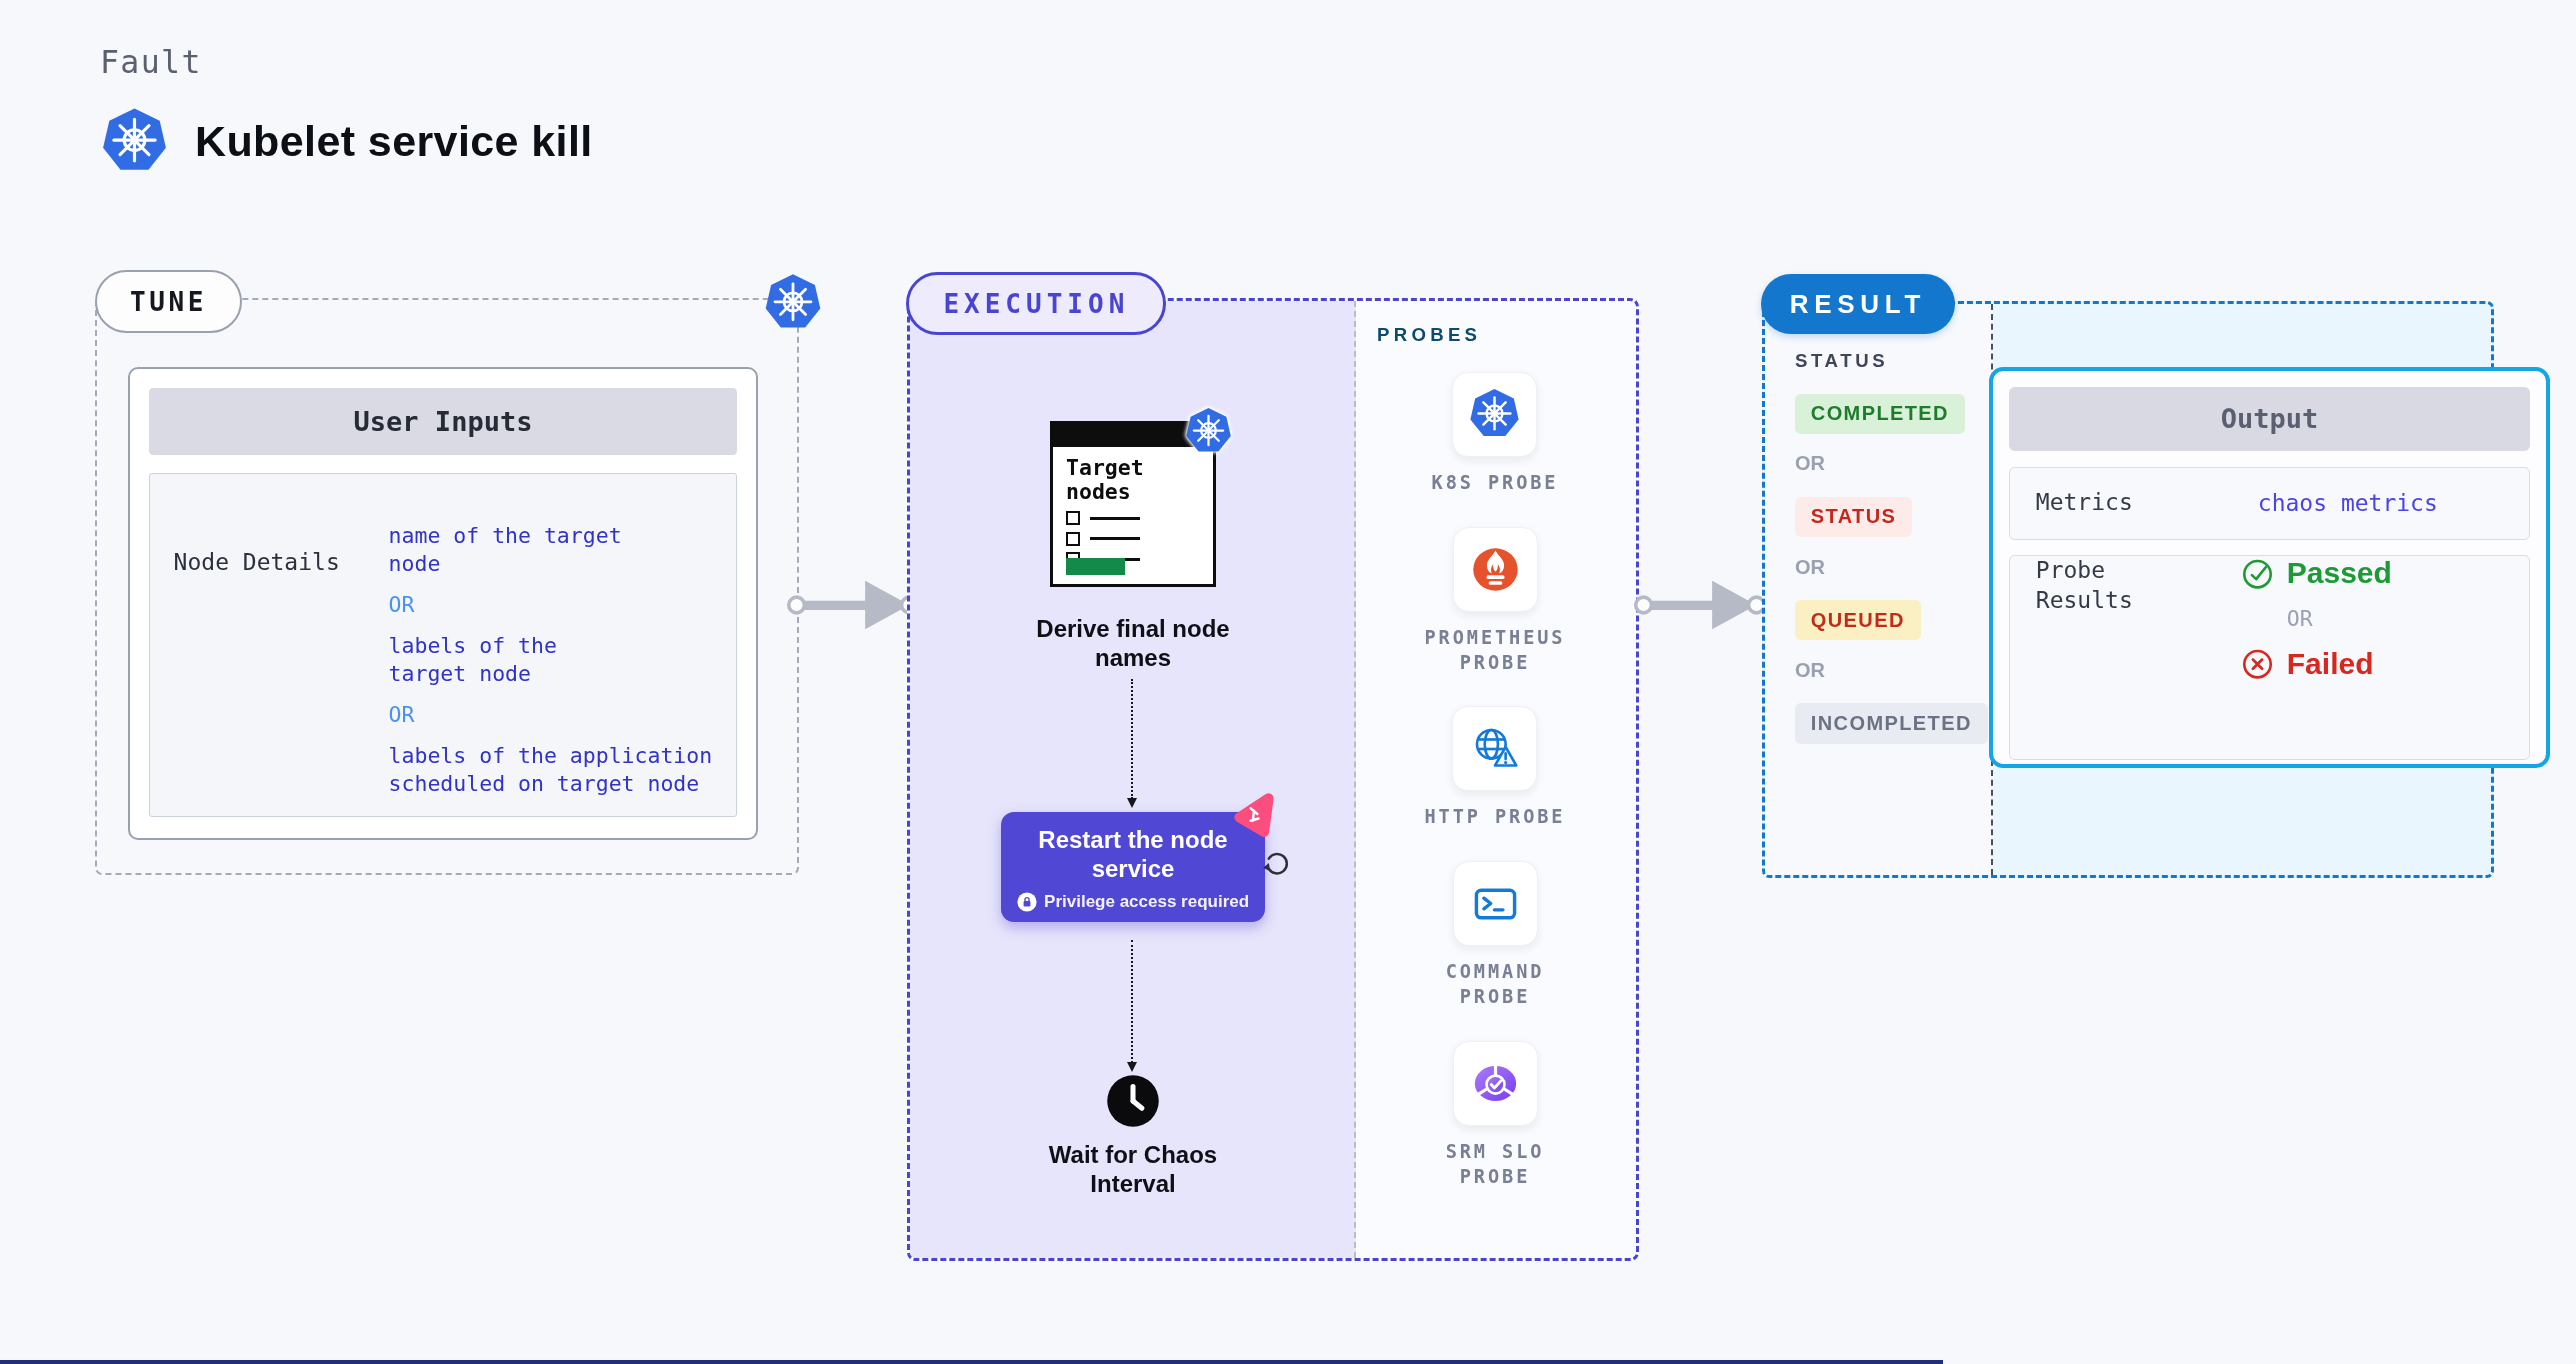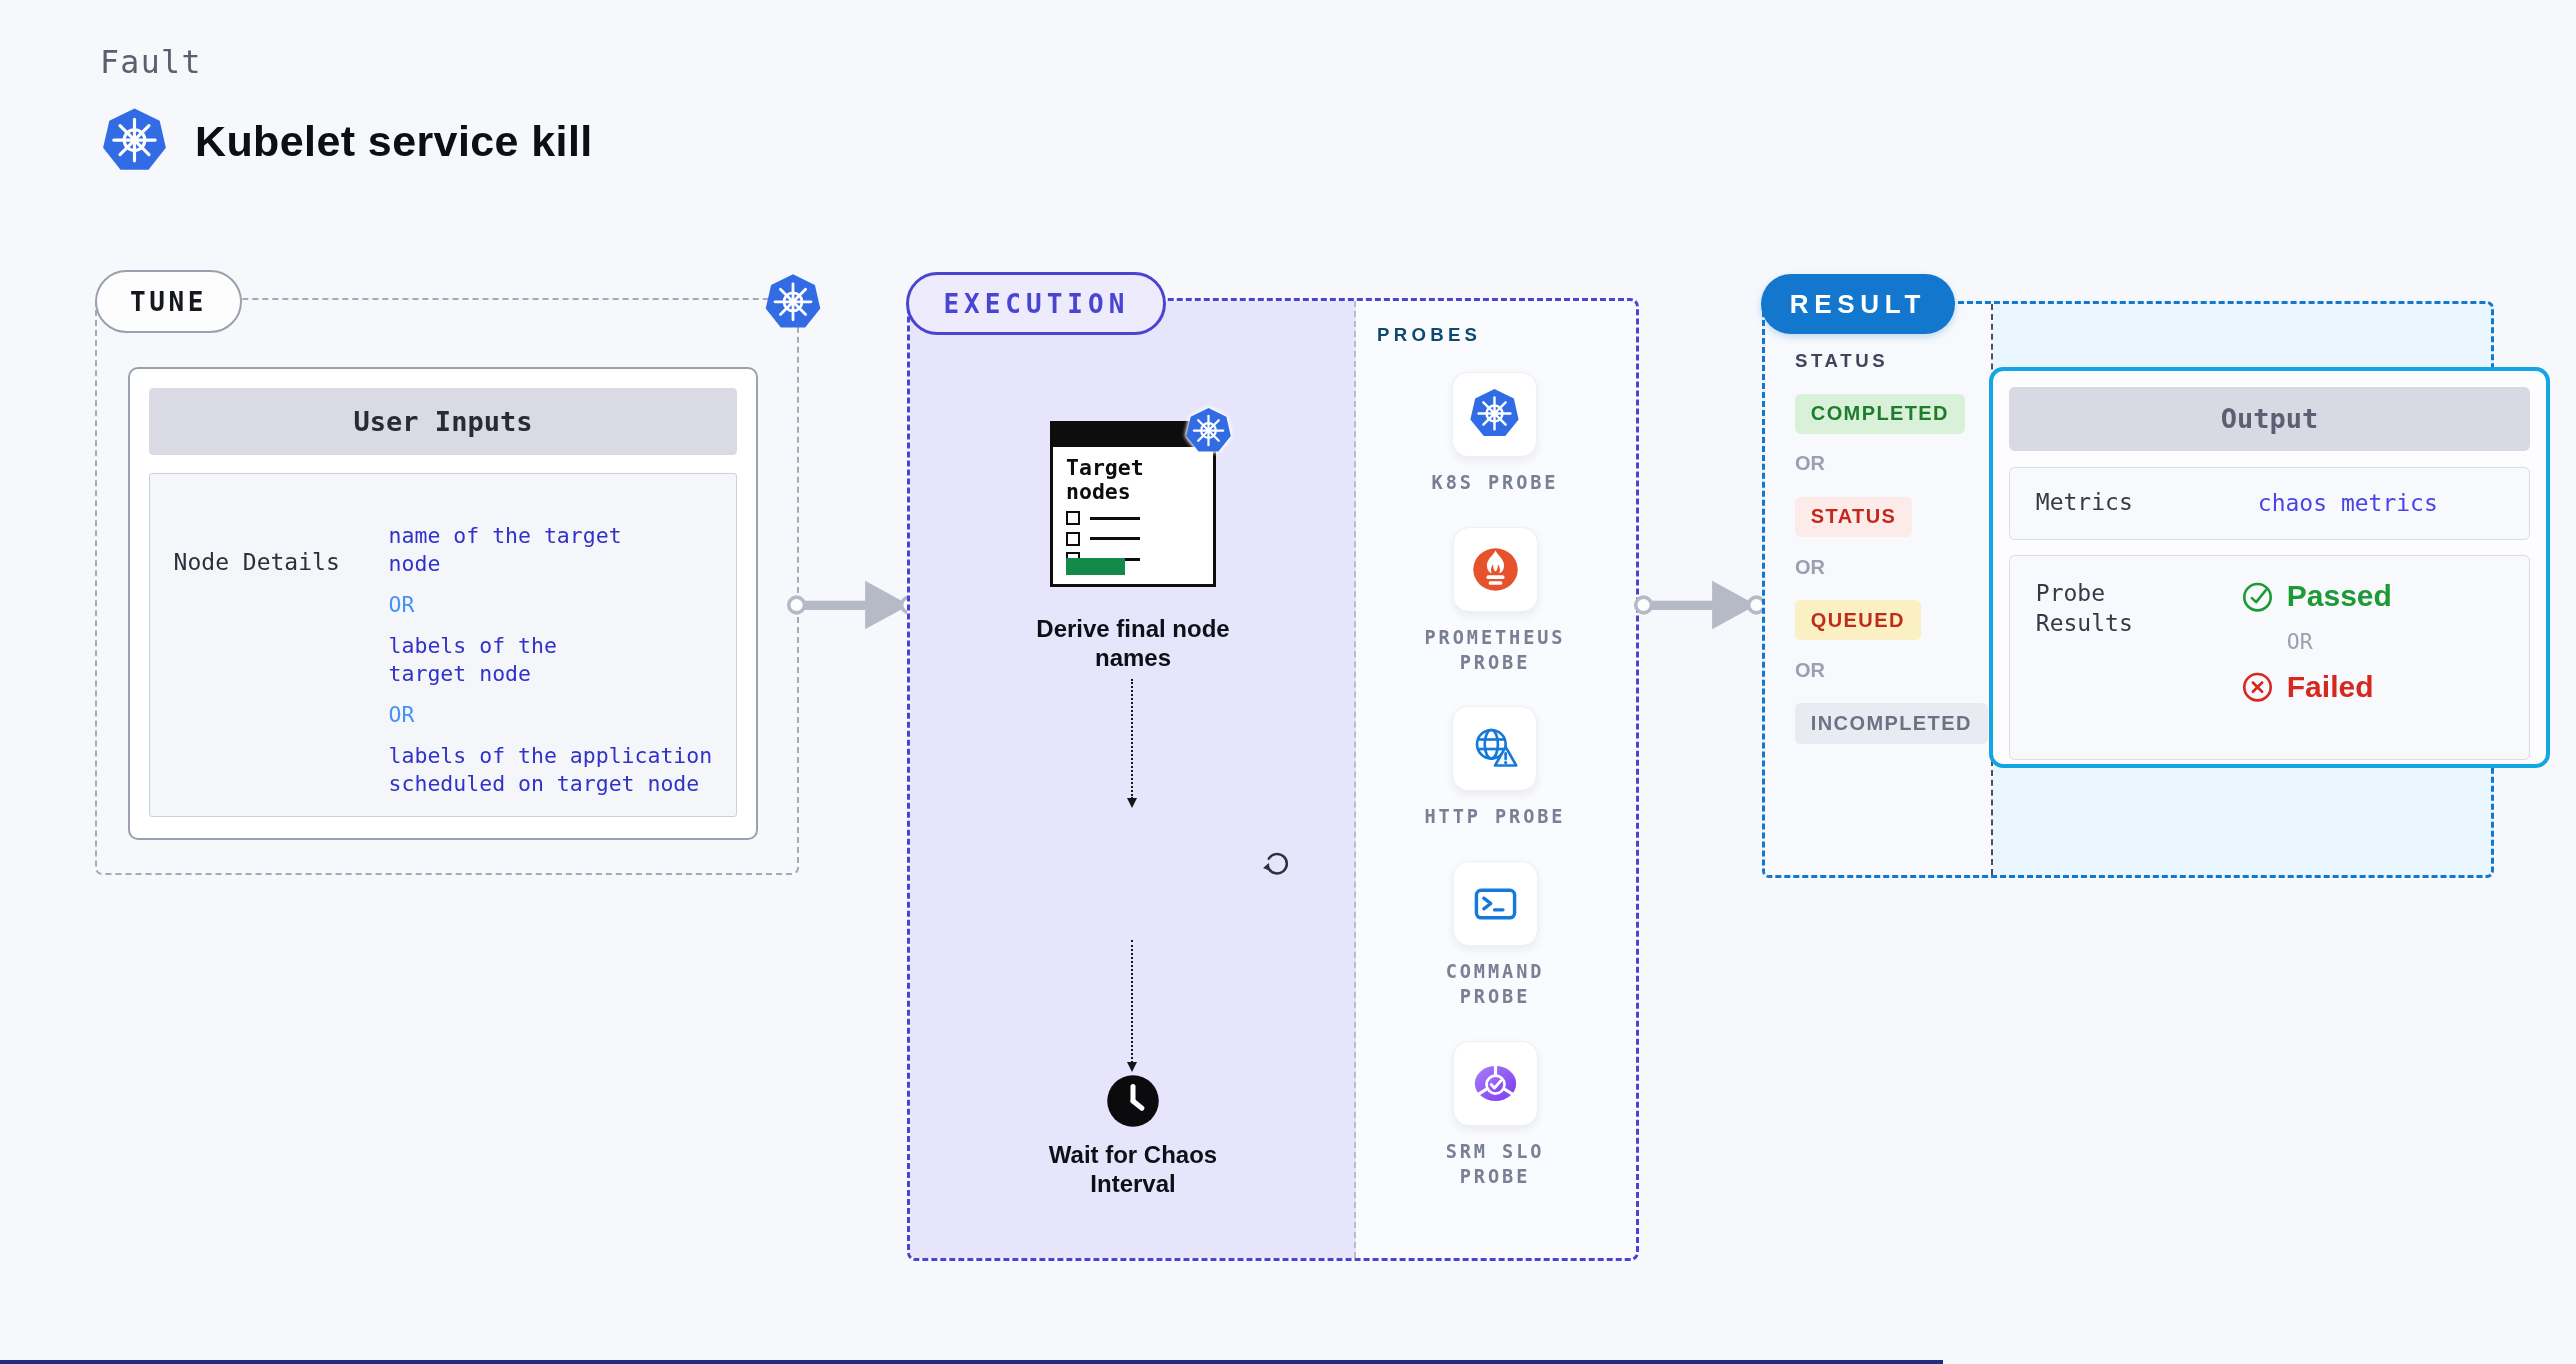--- a/index.html
+++ b/index.html
@@ -105,21 +105,21 @@
 
   .output{position:absolute;left:224px;top:63px;width:561px;height:401px;background:#fdfdff;
     border:4.3px solid #14a5e3;border-radius:14.3px;box-sizing:border-box;padding:15.8px;}
   .out-head{height:64px;background:#d8d9e2;border-radius:5.7px;display:flex;align-items:center;justify-content:center;
     font:700 27px "DejaVu Sans Mono",monospace;color:#5a5f72;}
   .out-row{margin-top:15.8px;border:1.4px solid #d9dce6;border-radius:5.7px;background:#f8f9fd;box-sizing:border-box;
     display:flex;padding:0 26px;}
   .out-row-metrics{height:73px;align-items:center;}
   .out-label{width:179px;font:400 23px "DejaVu Sans Mono",monospace;color:#353a47;line-height:1.3;}
   .out-value{font:400 23px "DejaVu Sans Mono",monospace;color:#4a43e8;margin-left:43px;}
-  .out-row-results{height:205px;padding-top:23px;}
+  .out-row-results{height:205px;}
   .pr-col{display:flex;flex-direction:column;gap:15.8px;margin-left:26px;}
   .pr-line{display:flex;align-items:center;gap:13px;}
   .pr-line svg{width:33px;height:33px;}
   .pr-passed{font:700 30px "Liberation Sans",sans-serif;color:#1d9a35;}
   .pr-failed{font:700 30px "Liberation Sans",sans-serif;color:#d6281e;}
   .pr-or{font:400 21.5px "DejaVu Sans Mono",monospace;color:#9aa0b1;margin-left:46px;}
 
   .bottom-bar{position:absolute;left:0;top:1360px;width:1943px;height:5px;background:#232d7d;}
 </style>
 </head>
@@ -207,20 +207,35 @@
       </div>
       <div class="doc-green"></div>
       <svg class="doc-k8s" viewBox="0 0 100 100">
           <use href="#k8s-sym"></use>
         </svg>
     </div>
     <div class="cap cap-derive">Derive final node names</div>
 
     <div class="dotline dot1"></div>
 
+    <div class="restart">
+      <div class="restart-title">Restart the node service</div>
+      <div class="restart-note">
+        <svg viewBox="0 0 100 100" width="20" height="20">
+          <circle cx="50" cy="50" r="48" fill="#ffffff"></circle>
+          <rect x="33" y="45" width="34" height="27" rx="6" fill="#5047d5"></rect>
+          <path d="M40 45 v-7 a10 10 0 0 1 20 0 v7" stroke="#5047d5" stroke-width="7" fill="none"></path>
+        </svg>
+        <span>Privilege access required</span>
+      </div>
+      <svg class="pink-badge" viewBox="0 0 100 100">
+        <polygon points="24,56 76,22 68,82" fill="#fb4d7e" stroke="#fb4d7e" stroke-width="18" stroke-linejoin="round"></polygon>
+        <path d="M44 40 l12 10 M58 58 l-14 4 M48 62 l2 -18" stroke="#ffffff" stroke-width="4.5" stroke-linecap="round" fill="none"></path>
+      </svg>
+    </div>
 
     <svg class="refresh" viewBox="0 0 100 100">
       <path d="M30 66 A27 27 0 1 0 30 38" fill="none" stroke="#2c313c" stroke-width="7" stroke-linecap="round"></path>
       <polygon points="34,72 14,64 30,50" fill="#2c313c"></polygon>
     </svg>
 
     <div class="dotline dot2"></div>
 
     <svg class="clock" viewBox="0 0 100 100">
       <circle cx="50" cy="50" r="46" fill="#0b0b0d"></circle>

